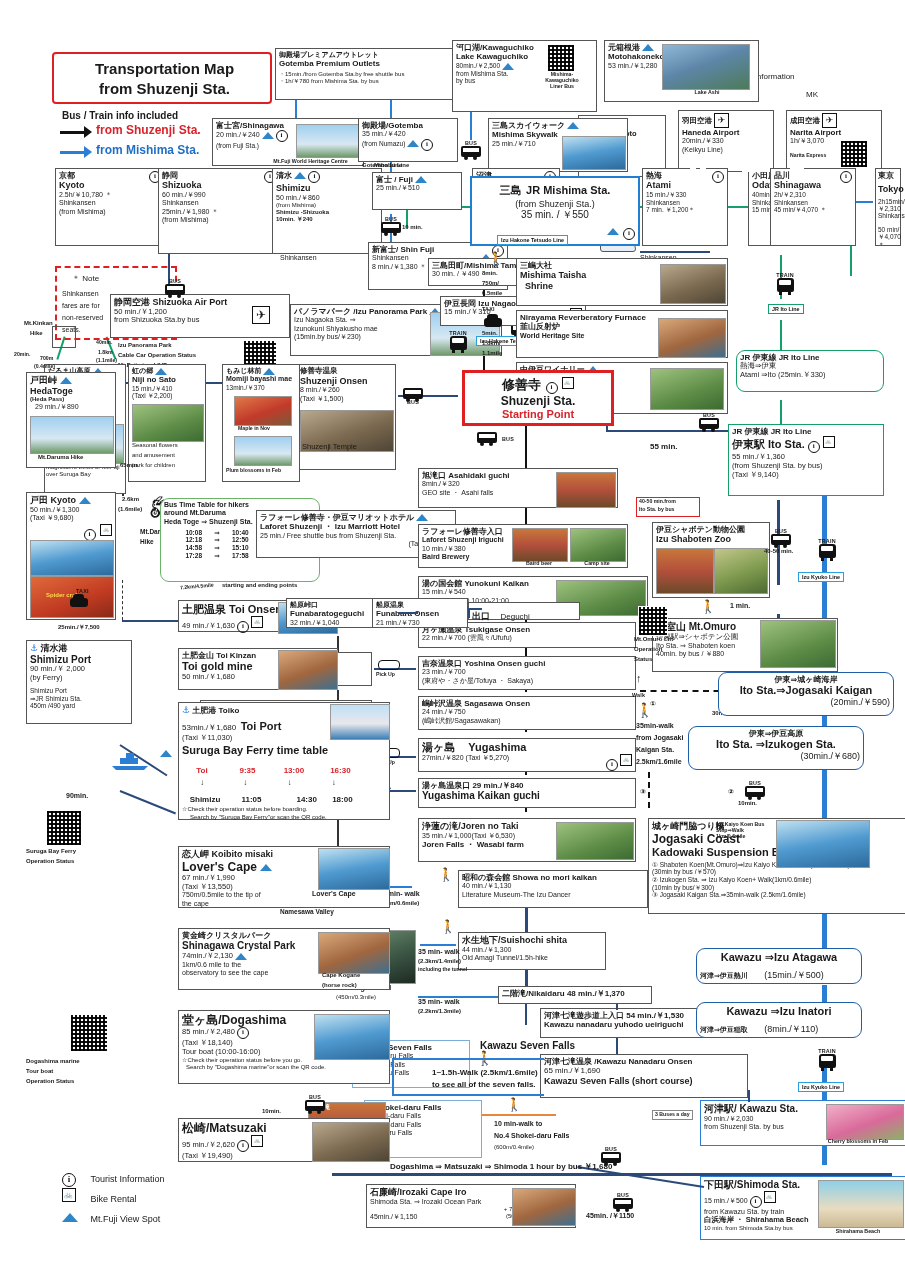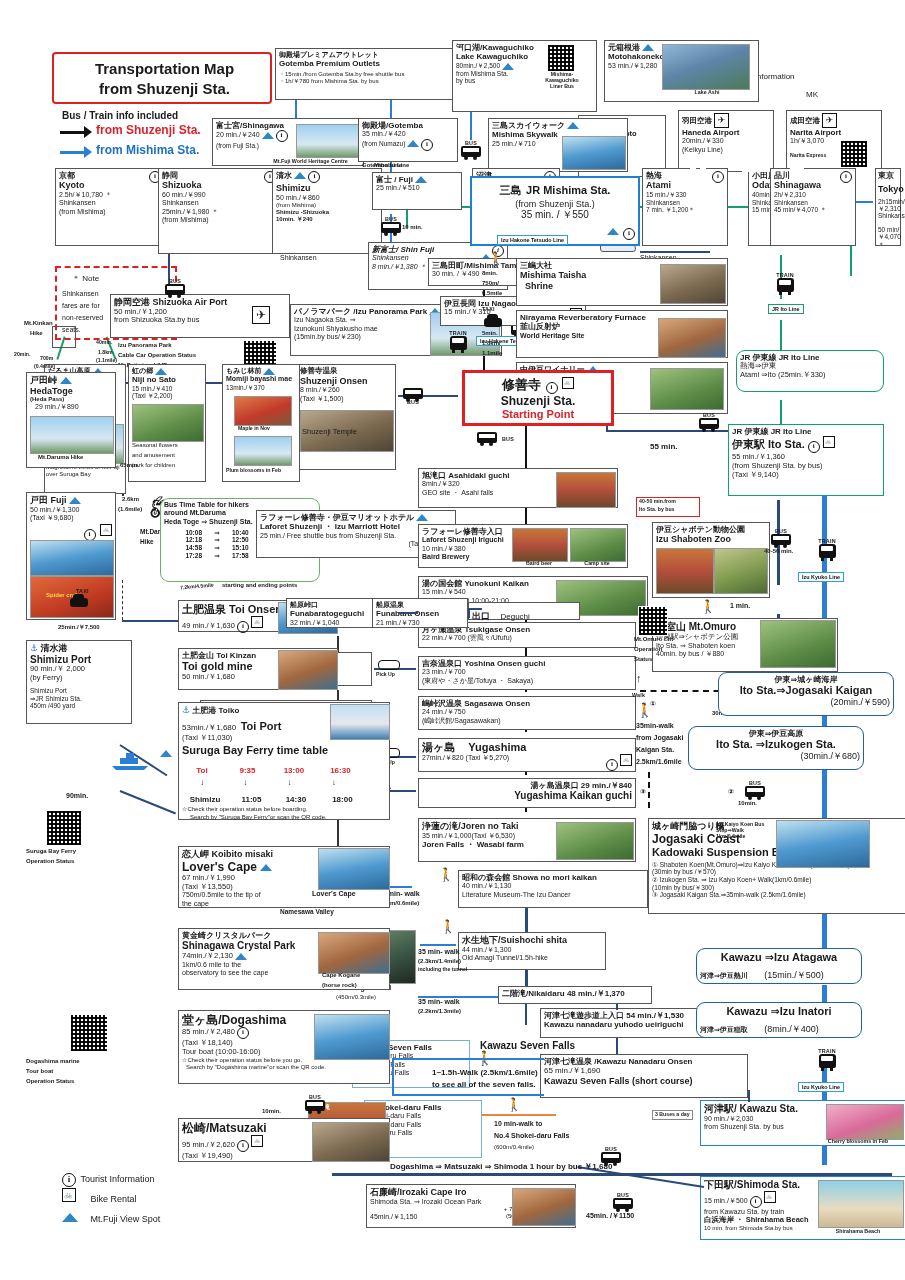--- a/index.html
+++ b/index.html
@@ -297,21 +297,21 @@
   <div class="f7">25 min./￥510</div>
 </div>
 <div class="t f6 b" style="left:374px;top:162px;">Minobu Line</div>
 
 <div class="node" style="left:472px;top:168px;width:88px;height:48px;">
   <div class="f8 jp"><span>沼津</span> <span style="float:right;" class="info-i">i</span></div>
   <div class="f9 en">Numazu</div>
   <div class="f7">5 min./￥190</div>
 </div>
 
-<div class="node" style="left:368px;top:242px;width:140px;height:48px;font-style:italic;">
+<div class="node" style="left:368px;top:242px;width:140px;height:48px;">
   <div class="f8 jp"><span>新富士/ Shin Fuji</span> <span style="float:right;" class="info-i">i</span></div>
   <div class="f7"><span>Shinkansen</span> <span style="float:right;" class="fuji"></span></div>
   <div class="f7"><span>8 min./￥1,380 ＊</span> <span style="float:right;" class="bike">🚲</span></div>
 </div>
 <div class="busg" style="left:376px;top:216px;width:30px;">
   <div class="lbl">BUS</div>
   <div class="busicon"></div>
 </div>
 <div class="t f6 b" style="left:402px;top:224px;">10 min.</div>
 <div class="t f7" style="left:280px;top:254px;">Shinkansen</div>
@@ -588,21 +588,21 @@
   <div class="f11 b red" style="text-align:center;">Starting  Point</div>
 </div>
 
 <div class="node" style="left:296px;top:364px;width:100px;height:106px;">
   <div class="f75 jp">修善寺温泉</div>
   <div class="f9 en">Shuzenji Onsen</div>
   <div class="f7">8 min./￥260</div>
   <div class="f7">(Taxi ￥1,500)</div>
 </div>
 <div class="ph temple" style="left:300px;top:410px;width:92px;height:40px;"></div>
-<div class="t f75" style="left:302px;top:428px;text-align:center;">Shuzenji Temple</div>
+<div class="t f75" style="left:302px;top:443px;text-align:center;">Shuzenji Temple</div>
 <div class="busg" style="left:398px;top:388px;width:30px;">
   <div class="busicon"></div>
   <div class="lbl">BUS</div>
 </div>
 
 <div class="node" style="left:222px;top:364px;width:78px;height:118px;">
   <div class="f7 jp"><span>もみじ林前</span> <span class="fuji"></span></div>
   <div class="f7 b">Momiji bayashi mae</div>
   <div class="f65">13min./￥370</div>
 </div>
@@ -650,21 +650,21 @@
 <div class="node" style="left:26px;top:372px;width:90px;height:96px;">
   <div class="f9 jp"><span>戸田峠</span> <span class="fuji"></span></div>
   <div class="f9 b">HedaToge</div>
   <div class="f6 b">(Heda Pass)</div>
   <div class="f7" style="margin-left:5px;">29 min./￥890</div>
 </div>
 <div class="ph sky" style="left:30px;top:416px;width:82px;height:36px;"></div>
 <div class="t f6 b" style="left:38px;top:454px;">Mt.Daruma Hike</div>
 
 <div class="node" style="left:26px;top:492px;width:90px;height:128px;">
-  <div class="f9 jp"><span>戸田  Fuji</span> <span class="fuji"></span></div>
+  <div class="f9 jp"><span>戸田  Kyoto</span> <span class="fuji"></span></div>
   <div class="f7">50 min./￥1,300</div>
   <div class="f7">(Taxi ￥9,680)</div>
   <div style="text-align:right;"><span class="info-i">i</span> <span class="bike">🚲</span></div>
 </div>
 <div class="ph sea" style="left:30px;top:540px;width:82px;height:34px;"></div>
 <div class="ph crab" style="left:30px;top:576px;width:82px;height:40px;"></div>
 <div class="t f6 b" style="left:46px;top:592px;color:#ffd84d;">Spider crab</div>
 
 <div class="t" style="left:150px;top:492px;width:30px;height:36px;border:none;">
   <span style="font-size:26px;line-height:30px;">🏍</span>
@@ -755,21 +755,21 @@
   <div class="f8 jp">嶋峠沢温泉  Sagasawa Onsen</div>
   <div class="f7">24 min./￥750</div>
   <div class="f7">(嶋峠沢館/Sagasawakan)</div>
 </div>
 
 <div class="node" style="left:418px;top:738px;width:218px;height:34px;">
   <div class="f11 jp"><span>湯ヶ島</span> <span class="f11 b" style="margin-left:10px;">Yugashima</span></div>
   <div class="f7"><span>27min./￥820 (Taxi ￥5,270)</span> <span style="float:right;"><span class="info-i">i</span> <span class="bike">🚲</span></span></div>
 </div>
 
-<div class="node" style="left:418px;top:778px;width:218px;height:30px;text-align:right;">
+<div class="node" style="left:418px;top:778px;width:218px;height:30px;">
   <div class="f8 jp">湯ヶ島温泉口     29 min./￥840</div>
   <div class="f10 b">Yugashima Kaikan guchi</div>
 </div>
 
 <div class="node" style="left:200px;top:700px;width:172px;height:96px;">
   <div class="f8 b" style="margin-bottom:3px;">Accommodations in Yugashima</div>
   <div class="f75">アルカナイズ arcana izu</div>
   <div class="f75">白壁  Shirakabe</div>
   <div class="f75">湯本館  Yumotokan</div>
   <div class="f75">おちあいろう  Ochiairo</div>
@@ -941,21 +941,21 @@
   </div>
   <div class="f8" style="margin-top:0;">
     <span style="display:inline-block;width:40px;text-align:center;">↓</span>
     <span style="display:inline-block;width:42px;text-align:center;">↓</span>
     <span style="display:inline-block;width:42px;text-align:center;">↓</span>
     <span style="display:inline-block;width:42px;text-align:center;">↓</span>
   </div>
   <div>
     <span class="f8 b" style="display:inline-block;width:46px;text-align:center;">Shimizu</span>
     <span class="f8 b" style="display:inline-block;width:38px;text-align:center;">11:05</span>
-    <span class="f8 b" style="display:inline-block;width:42px;text-align:center;">14:30</span>
+    <span class="f8 b" style="display:inline-block;width:42px;text-align:right;">14:30</span>
     <span class="f8 b" style="display:inline-block;width:42px;text-align:center;">18:00</span>
   </div>
   <div class="f6">☆Check their operation status before boarding.</div>
   <div class="f6" style="margin-left:8px;">Search by "Suruga Bay Ferry"or scan the QR code.</div>
 </div>
 <div class="ph boat" style="left:330px;top:704px;width:58px;height:34px;"></div>
 
 <div class="node" style="left:26px;top:640px;width:106px;height:84px;">
   <div class="f9 jp"><span class="anchor">⚓</span> <span>清水港</span></div>
   <div class="f10 b">Shimizu Port</div>
@@ -1153,31 +1153,31 @@
 </div>
 <div class="t f5 b" style="left:716px;top:822px;width:56px;">Izu Kaiyo Koen Bus Stop⇒Walk 1km/0.6mile</div>
 <div class="ph sea" style="left:776px;top:820px;width:92px;height:46px;"></div>
 
 <div class="node rounded" style="left:696px;top:948px;width:166px;height:36px;border:1.8px solid #1f5fa8;">
   <div class="f11 b" style="text-align:center;">Kawazu ⇒Izu Atagawa</div>
   <div><span class="f7 b">河津⇒伊豆熱川</span> <span class="f9" style="margin-left:12px;">(15min./￥500)</span></div>
 </div>
 <div class="node rounded" style="left:696px;top:1002px;width:166px;height:36px;border:1.8px solid #1f5fa8;">
   <div class="f11 b" style="text-align:center;">Kawazu ⇒Izu Inatori</div>
-  <div><span class="f7 b">河津⇒伊豆稲取</span> <span class="f9" style="margin-left:12px;">(8min./￥400)</span></div>
+  <div><span class="f7 b">河津⇒伊豆稲取</span> <span class="f9" style="margin-left:12px;">(8min./￥110)</span></div>
 </div>
 <div class="busg" style="left:812px;top:1048px;width:30px;">
   <div class="lbl">TRAIN</div>
   <div class="trainicon"></div>
 </div>
 <div class="lineTag" style="left:798px;top:1082px;">Izu Kyuko Line</div>
 
 <div class="t" style="left:62px;top:1168px;">
   <span class="info-i" style="width:12px;height:12px;font-size:9px;line-height:11px;">i</span>
-  <span class="f9" style="">Tourist Information</span>
+  <span class="f9" style="margin-left:10px;">Tourist Information</span>
 </div>
 <div class="t" style="left:62px;top:1188px;">
   <span class="bike" style="width:12px;height:12px;font-size:7px;line-height:11px;">🚲</span>
   <span class="f9" style="margin-left:10px;">Bike Rental</span>
 </div>
 <div class="t" style="left:62px;top:1208px;">
   <span class="fuji" style="border-left-width:8px;border-right-width:8px;border-bottom-width:9px;"></span>
   <span class="f9" style="margin-left:8px;">Mt.Fuji View Spot</span>
 </div>
 

